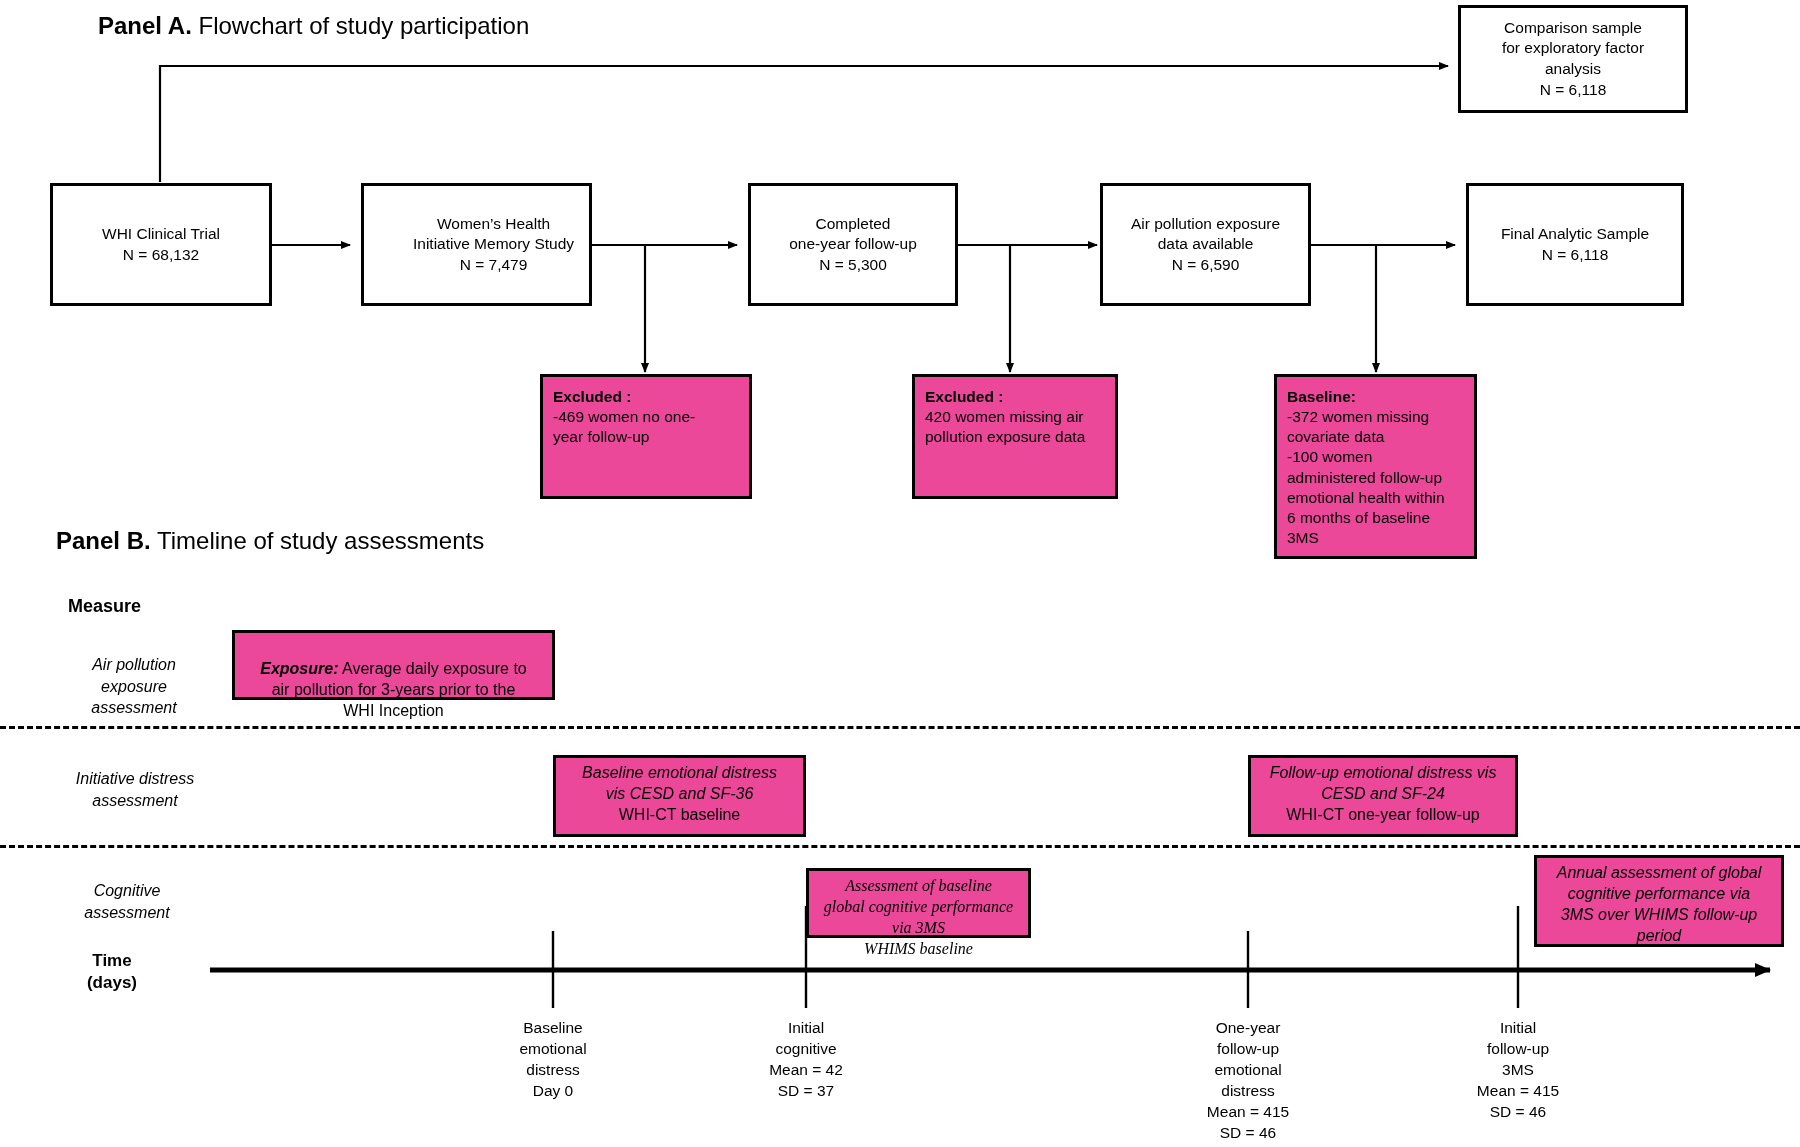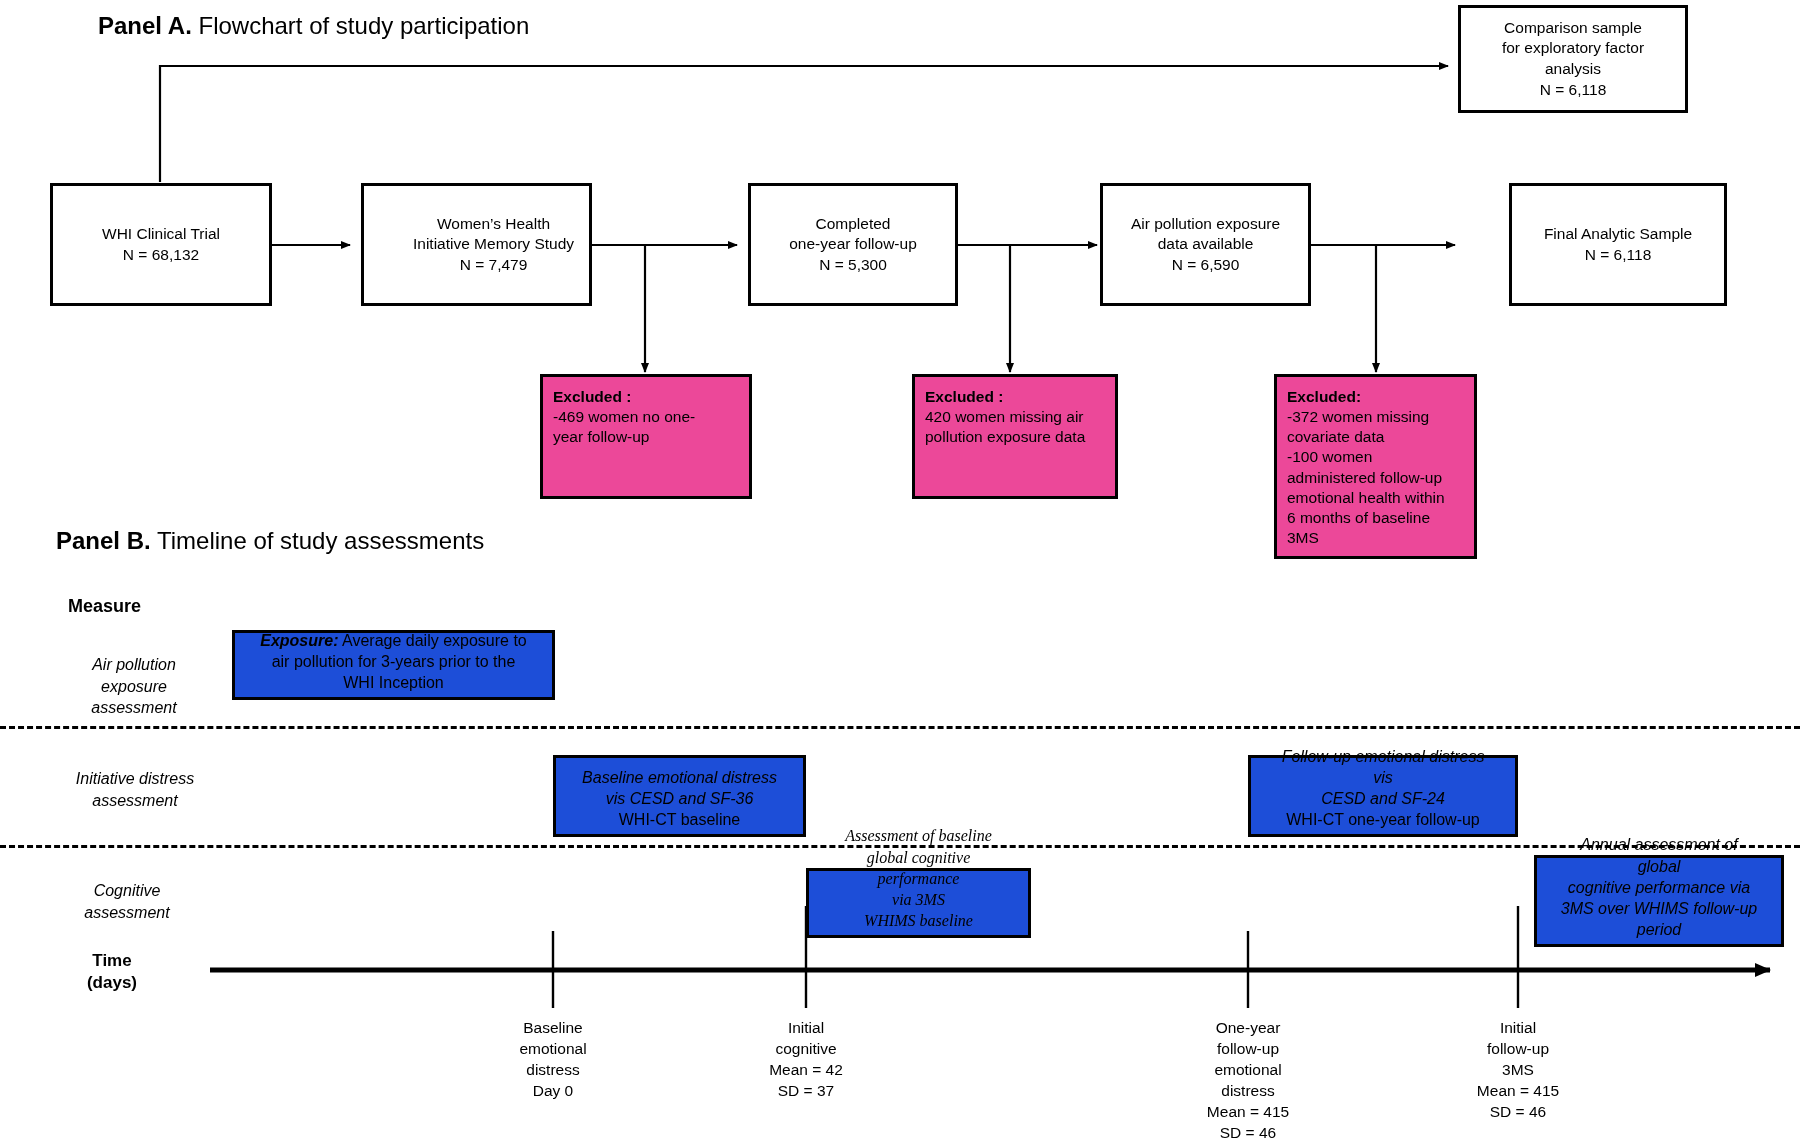--- a/index.html
+++ b/index.html
@@ -68,28 +68,28 @@
   }
   .row-label {
     font-style: italic;
     font-size: 16px;
     text-align: center;
     line-height: 1.35;
   }
   .tbox {
     box-sizing: border-box;
     border: 3px solid #000;
-    background: #1d4ed8;
+    background: #ec4899;
     text-align: center;
     font-size: 16px;
     line-height: 1.32;
     display: flex;
-    align-items: flex-end;
+    align-items: flex-start;
     justify-content: center;
-    padding: 4px 20px;
+    padding: 4px 8px;
   }
   .tbox.ital { font-style: italic; }
   .tbox b { font-weight: bold; font-style: italic; }
 
   .dashrow {
     border-top: 3px dashed #000;
     height: 0;
   }
 
   .time-label {
@@ -169,39 +169,39 @@
 one-year follow-up
 N = 5,300</div>
   </div>
 
   <div class="abs fbox" style="left:1100px; top:183px; width:211px; height:123px;">
     <div class="inner" style="white-space:pre-line;">Air pollution exposure
 data available
 N = 6,590</div>
   </div>
 
-  <div class="abs fbox" style="left:1466px; top:183px; width:218px; height:123px;margin-left:43px;">
+  <div class="abs fbox" style="left:1466px; top:183px; width:218px; height:123px;">
     <div class="inner" style="white-space:pre-line;">Final Analytic Sample
 N = 6,118</div>
   </div>
 
   <div class="abs exbox" style="left:540px; top:374px; width:212px; height:125px;">
     <div class="hd">Excluded :</div>
     <div style="white-space:pre-line;">-469 women no one-
 year follow-up</div>
   </div>
 
   <div class="abs exbox" style="left:912px; top:374px; width:206px; height:125px;">
     <div class="hd">Excluded :</div>
     <div style="white-space:pre-line;">420 women missing air
 pollution exposure data</div>
   </div>
 
   <div class="abs exbox" style="left:1274px; top:374px; width:203px; height:185px;">
-    <div class="hd">Excluded:</div>
+    <div class="hd">Baseline:</div>
     <div style="white-space:pre-line;">-372 women missing
 covariate data
 -100 women
 administered follow-up
 emotional health within
 6 months of baseline
 3MS</div>
   </div>
 
   <div class="abs panel-heading" style="left:56px; top:527px;">

